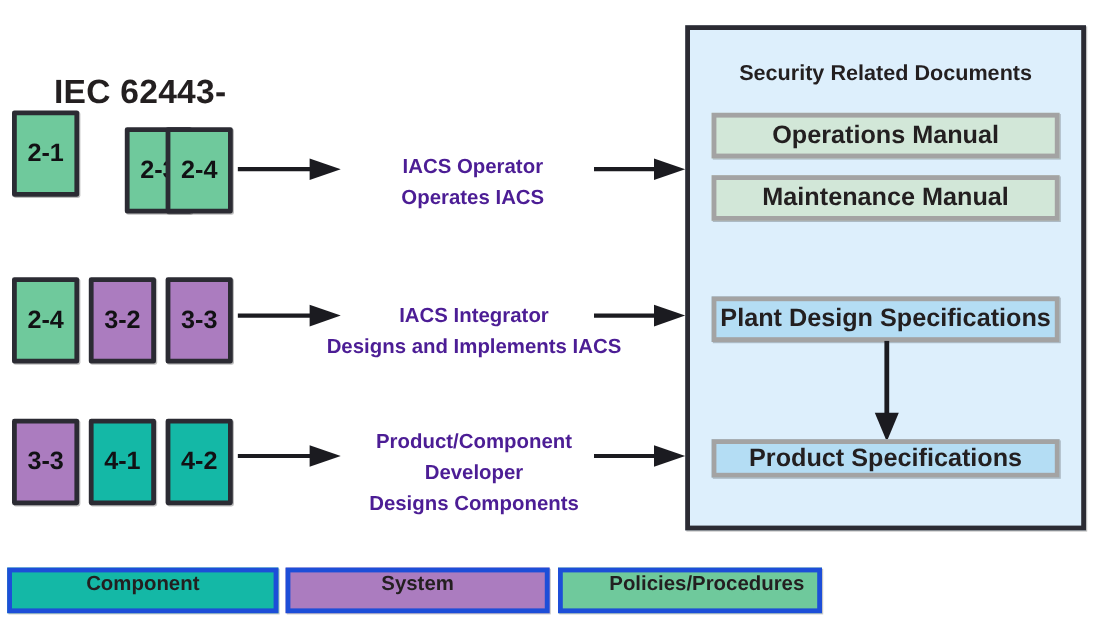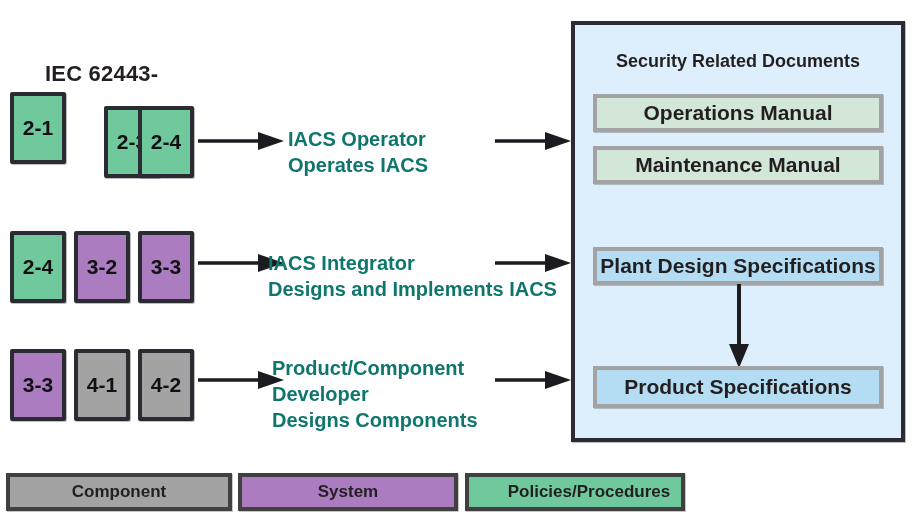--- a/index.html
+++ b/index.html
@@ -16,21 +16,21 @@
     height: 524px;
     background: #ffffff;
     overflow: hidden;
   }
 
   
   .abs { position: absolute; box-sizing: border-box; }
 
   
   .diagram-title {
-    font-size: 22px;
+    font-size: 28px;
     font-weight: bold;
     color: #231f20;
     letter-spacing: .2px;
     white-space: nowrap;
   }
 
   
   .part-box {
     width: 56px;
     height: 72px;
@@ -39,29 +39,30 @@
     display: flex;
     align-items: center;
     justify-content: center;
     font-size: 21px;
     font-weight: bold;
     color: #111114;
     box-shadow: 1px 1px 0 rgba(0,0,0,.25);
   }
   .fill-green  { background: #6fc99c; }
   .fill-purple { background: #ab7cbf; }
-  .fill-blue   { background: #a3a3a3; }
+  .fill-blue   { background: #14b8a6; }
   .fill-paleblue { background: #b4ddf4; }
   .fill-palegreen { background: #d2e7d8; }
 
   
   .role-label {
-    font-size: 20px;
-    font-weight: bold;
-    color: #0f766e;
+    text-align: center;
+    font-size: 17px;
+    font-weight: bold;
+    color: #4c1d95;
     line-height: 26px;
     white-space: nowrap;
   }
 
   
   .arrow-h { height: 22px; }
   .arrow-h svg, .arrow-v svg { display: block; }
 
   
   .panel {
@@ -86,23 +87,23 @@
     font-size: 21px;
     font-weight: bold;
     color: #231f20;
     white-space: nowrap;
     box-shadow: 1px 1px 0 rgba(0,0,0,.22);
   }
 
   
   .legend-box {
     height: 38px;
-    border: 4px solid #404040;
+    border: 4px solid #1d4ed8;
     display: flex;
-    align-items: center;
+    align-items: flex-start;
     justify-content: center;
     font-size: 17px;
     font-weight: bold;
     color: #231f20;
     white-space: nowrap;
     box-shadow: 1px 1px 0 rgba(0,0,0,.22);
   }
 </style>
 </head>
 <body>
@@ -215,21 +216,21 @@
       <span>Plant Design Specifications</span>
     </div>
 
     <div class="abs arrow-v" style="left:152px; top:259px;">
       <svg width="24" height="84" viewBox="0 0 24 84">
         <line x1="12" y1="0" x2="12" y2="66" stroke="#1b1b20" stroke-width="4"></line>
         <polygon points="2,60 22,60 12,84" fill="#1b1b20"></polygon>
       </svg>
     </div>
 
-    <div class="abs doc-box fill-paleblue" style="left:18px; top:341px; width:290px; height:42px;justify-content:center;">
+    <div class="abs doc-box fill-paleblue" style="left:18px; top:341px; width:290px; height:32px;justify-content:center;">
       <span>Product Specifications</span>
     </div>
   </div>
 
   <div class="abs legend-box fill-blue" style="left:6px; top:473px; width:226px;">
     <span>Component</span>
   </div>
   <div class="abs legend-box fill-purple" style="left:238px; top:473px; width:220px;">
     <span>System</span>
   </div>

